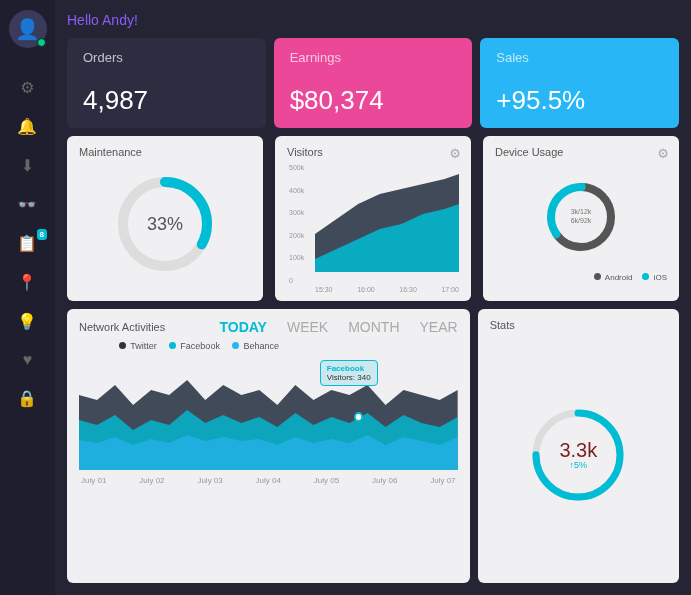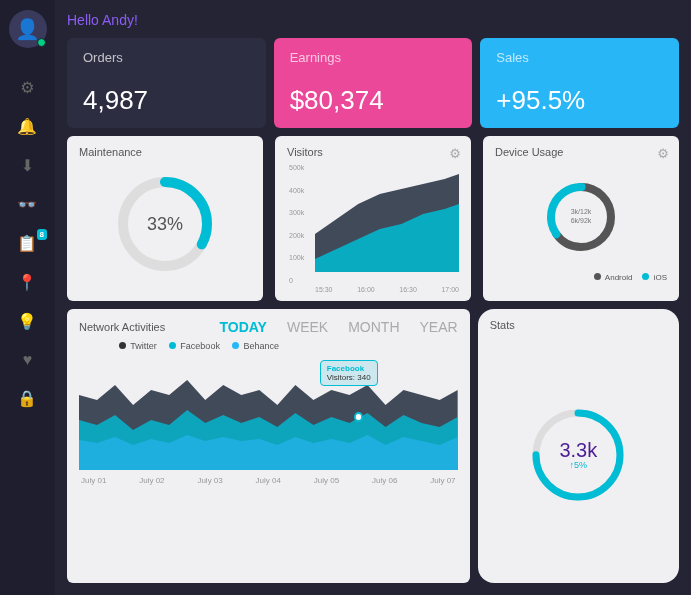--- a/index.html
+++ b/index.html
@@ -277,21 +277,21 @@
       gap: 12px;
       font-size: 9px;
       color: #555;
       margin-bottom: 4px;
       padding-left: 40px;
     }
 
     
     .stats-card {
       background: #f0f0f2;
-      border-radius: 16px;
+      border-radius: 6px;
       padding: 10px 12px;
       display: flex;
       flex-direction: column;
       align-items: flex-start;
     }
     .stats-title {
       font-size: 11px;
       color: #555;
       margin-bottom: 6px;
     }
@@ -311,21 +311,21 @@
     .stats-donut-label {
       position: absolute;
       top: 50%;
       left: 50%;
       transform: translate(-50%, -50%);
       text-align: center;
     }
     .stats-value {
       font-size: 20px;
       font-weight: 300;
-      color: #4c1d95;
+      color: #7f1d1d;
       line-height: 1;
     }
     .stats-change {
       font-size: 9px;
       color: #00bcd4;
     }
 
     
     .tooltip {
       position: absolute;

